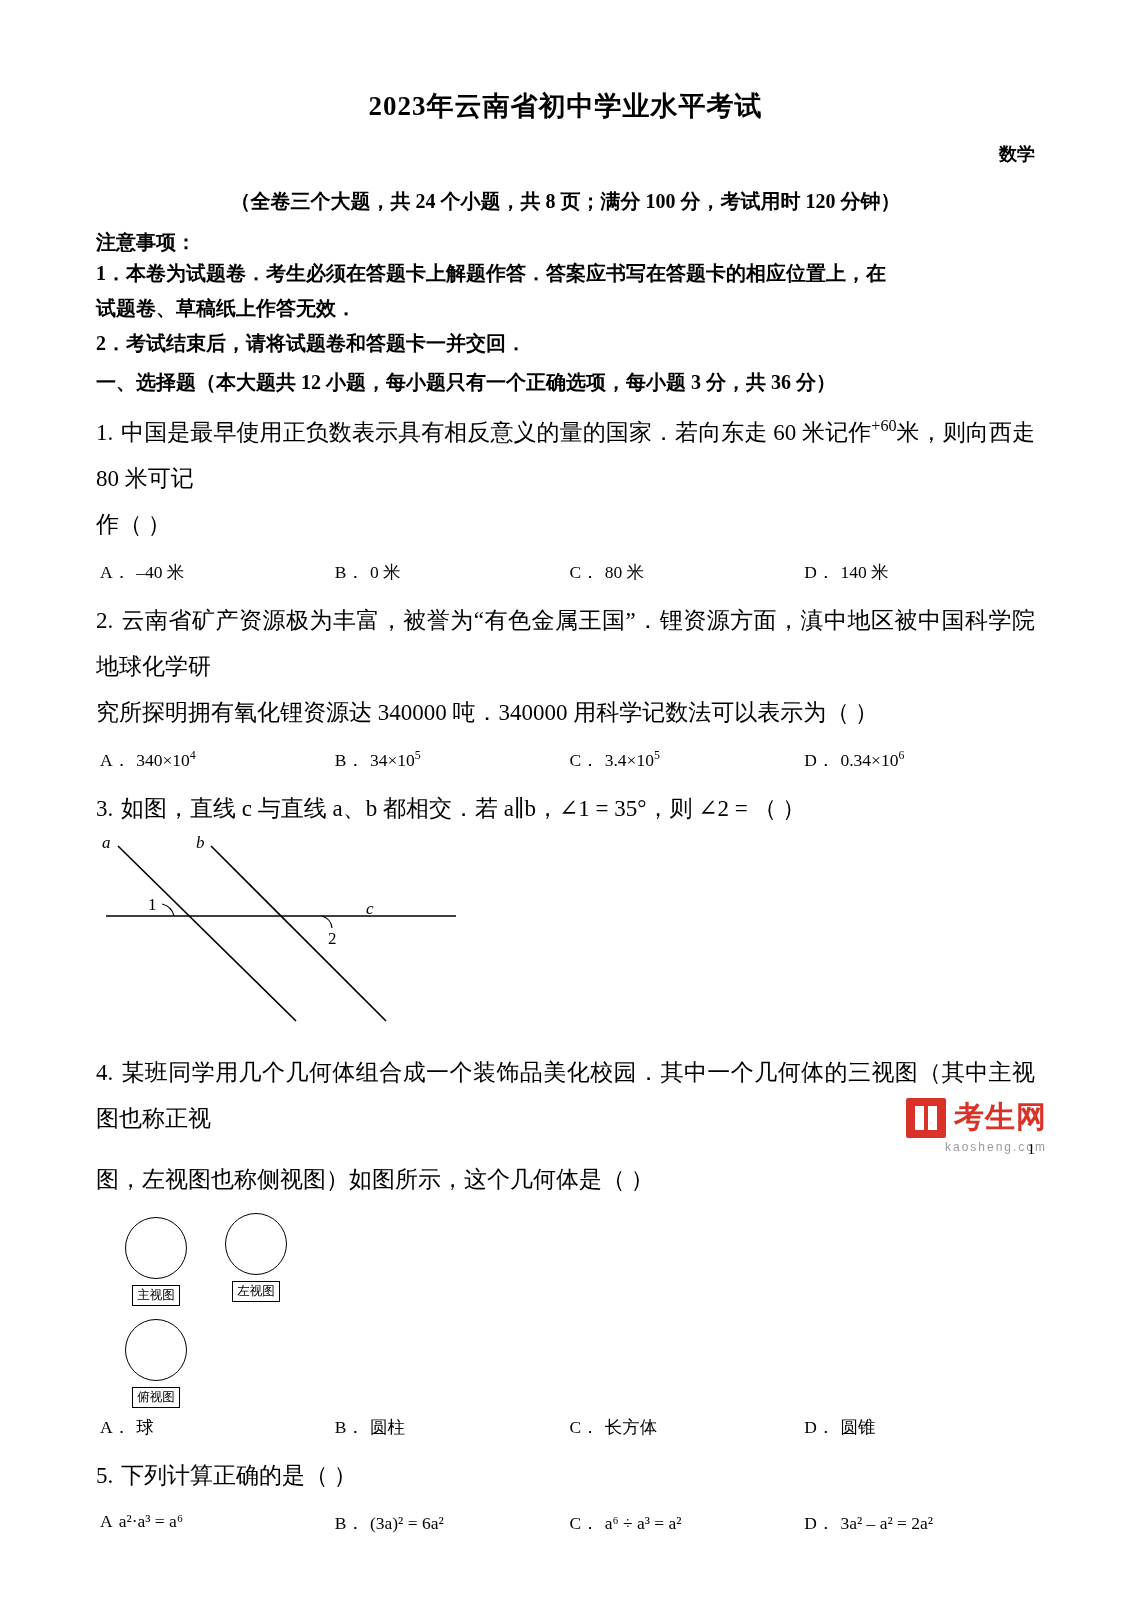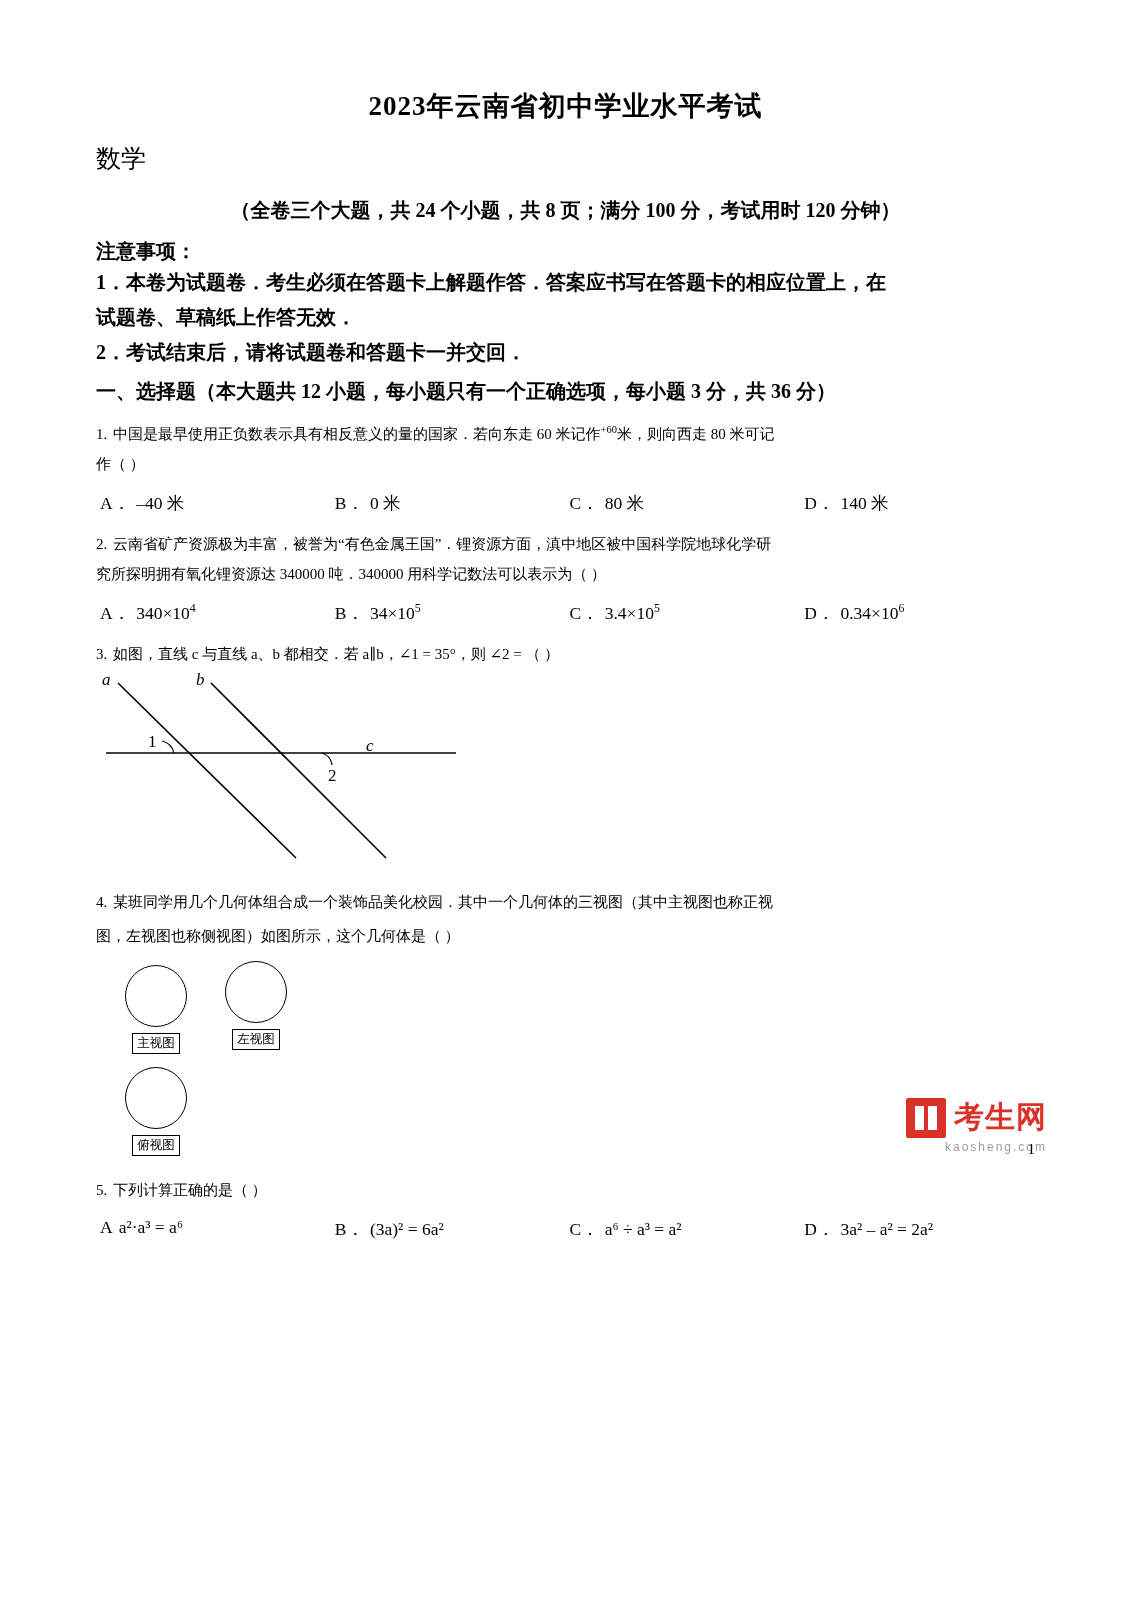--- a/index.html
+++ b/index.html
@@ -22,23 +22,23 @@
     padding: 60px 96px 0 96px;
   }
   .title {
     text-align: center;
     font-size: 27px;
     font-weight: bold;
     letter-spacing: 1px;
     margin: 28px 0 0 0;
   }
   .subject {
-    text-align: left;
-    font-size: 25px;
-    font-weight: normal;
+    text-align: right;
+    font-size: 18px;
+    font-weight: bold;
     margin: 18px 0 0 0;
   }
   .exam-info {
     text-align: center;
     font-size: 20px;
     font-weight: bold;
     margin: 22px 0 0 0;
   }
   .notice-head {
     font-size: 20px;
@@ -50,21 +50,21 @@
     font-weight: bold;
     line-height: 1.75;
     margin: 0;
   }
   .section-head {
     font-size: 20px;
     font-weight: bold;
     margin: 8px 0 6px 0;
   }
   .q {
-    font-size: 15px;
+    font-size: 23px;
     line-height: 2.0;
     margin: 14px 0 0 0;
     text-align: justify;
   }
   .q .num {
     margin-right: 2px;
   }
   .options {
     display: flex;
     font-size: 17.5px;
@@ -220,37 +220,43 @@
       <text x="270" y="78" font-size="17" font-family="Liberation Serif, serif" font-style="italic">c</text>
       <text x="52" y="74" font-size="17" font-family="Liberation Serif, serif">1</text>
       <text x="232" y="108" font-size="17" font-family="Liberation Serif, serif">2</text>
     </svg>
   </div>
 
   <div class="q">
     <span class="num">4.</span>
     <span>某班同学用几个几何体组合成一个装饰品美化校园．其中一个几何体的三视图（其中主视图也称正视</span>
   </div>
-  <div class="q" style="margin-top:4px">图，左视图也称侧视图）如图所示，这个几何体是（      ）</div>
+  <div class="q" style="margin-top:15px">图，左视图也称侧视图）如图所示，这个几何体是（      ）</div>
 
   <div class="figure-views">
     <div class="view-item" style="left:20px; top:4px;">
       <div class="circle"></div>
       <span class="view-label">主视图</span>
     </div>
     <div class="view-item" style="left:120px; top:0;">
       <div class="circle"></div>
       <span class="view-label">左视图</span>
     </div>
     <div class="view-item" style="left:20px; top:106px;">
       <div class="circle"></div>
       <span class="view-label">俯视图</span>
     </div>
   </div>
 
+  <div class="options ind" style="margin-top:2px">
+    <div class="opt"><span class="lbl">A．</span><span>球</span></div>
+    <div class="opt"><span class="lbl">B．</span><span>圆柱</span></div>
+    <div class="opt"><span class="lbl">C．</span><span>长方体</span></div>
+    <div class="opt"><span class="lbl">D．</span><span>圆锥</span></div>
+  </div>
 
   <div class="q">
     <span class="num">5.</span>
     <span>下列计算正确的是（      ）</span>
   </div>
   <div class="options ind">
     <div class="opt"><span class="lbl">A</span><span>a²·a³ = a⁶</span></div>
     <div class="opt"><span class="lbl">B．</span><span>(3a)² = 6a²</span></div>
     <div class="opt"><span class="lbl">C．</span><span>a⁶ ÷ a³ = a²</span></div>
     <div class="opt"><span class="lbl">D．</span><span>3a² – a² = 2a²</span></div>

